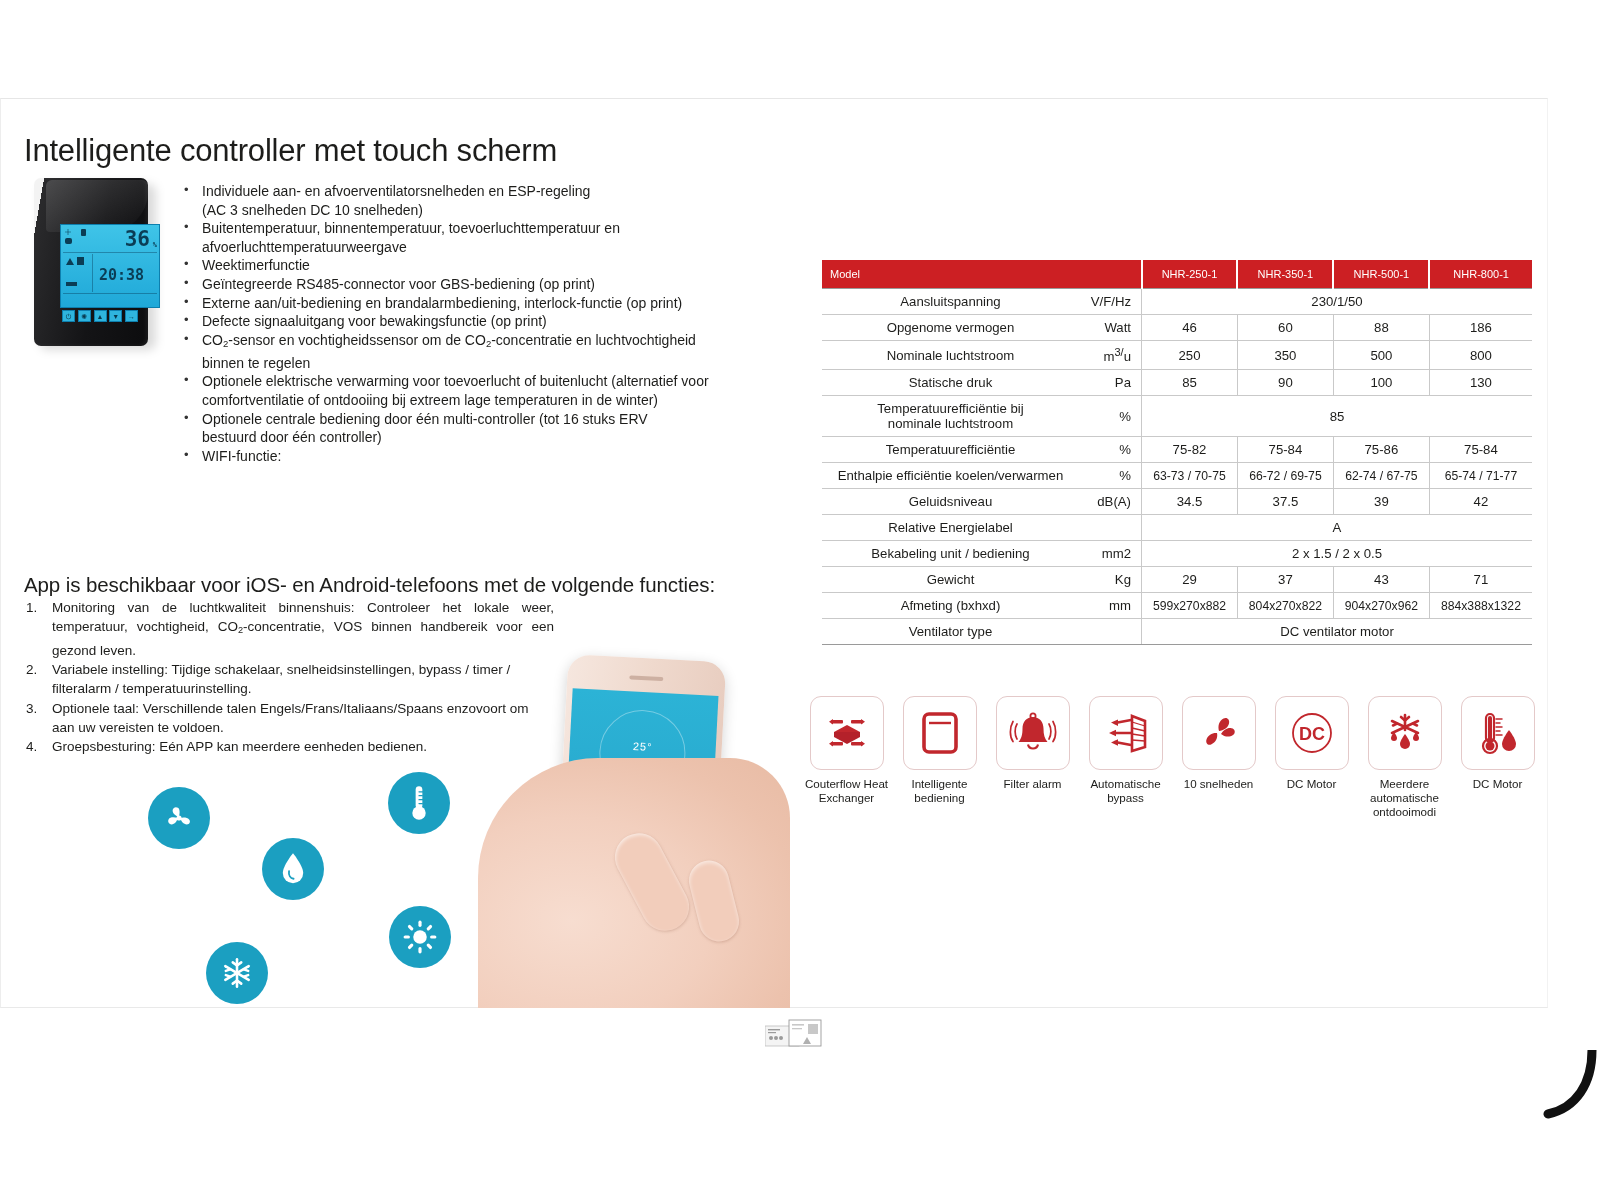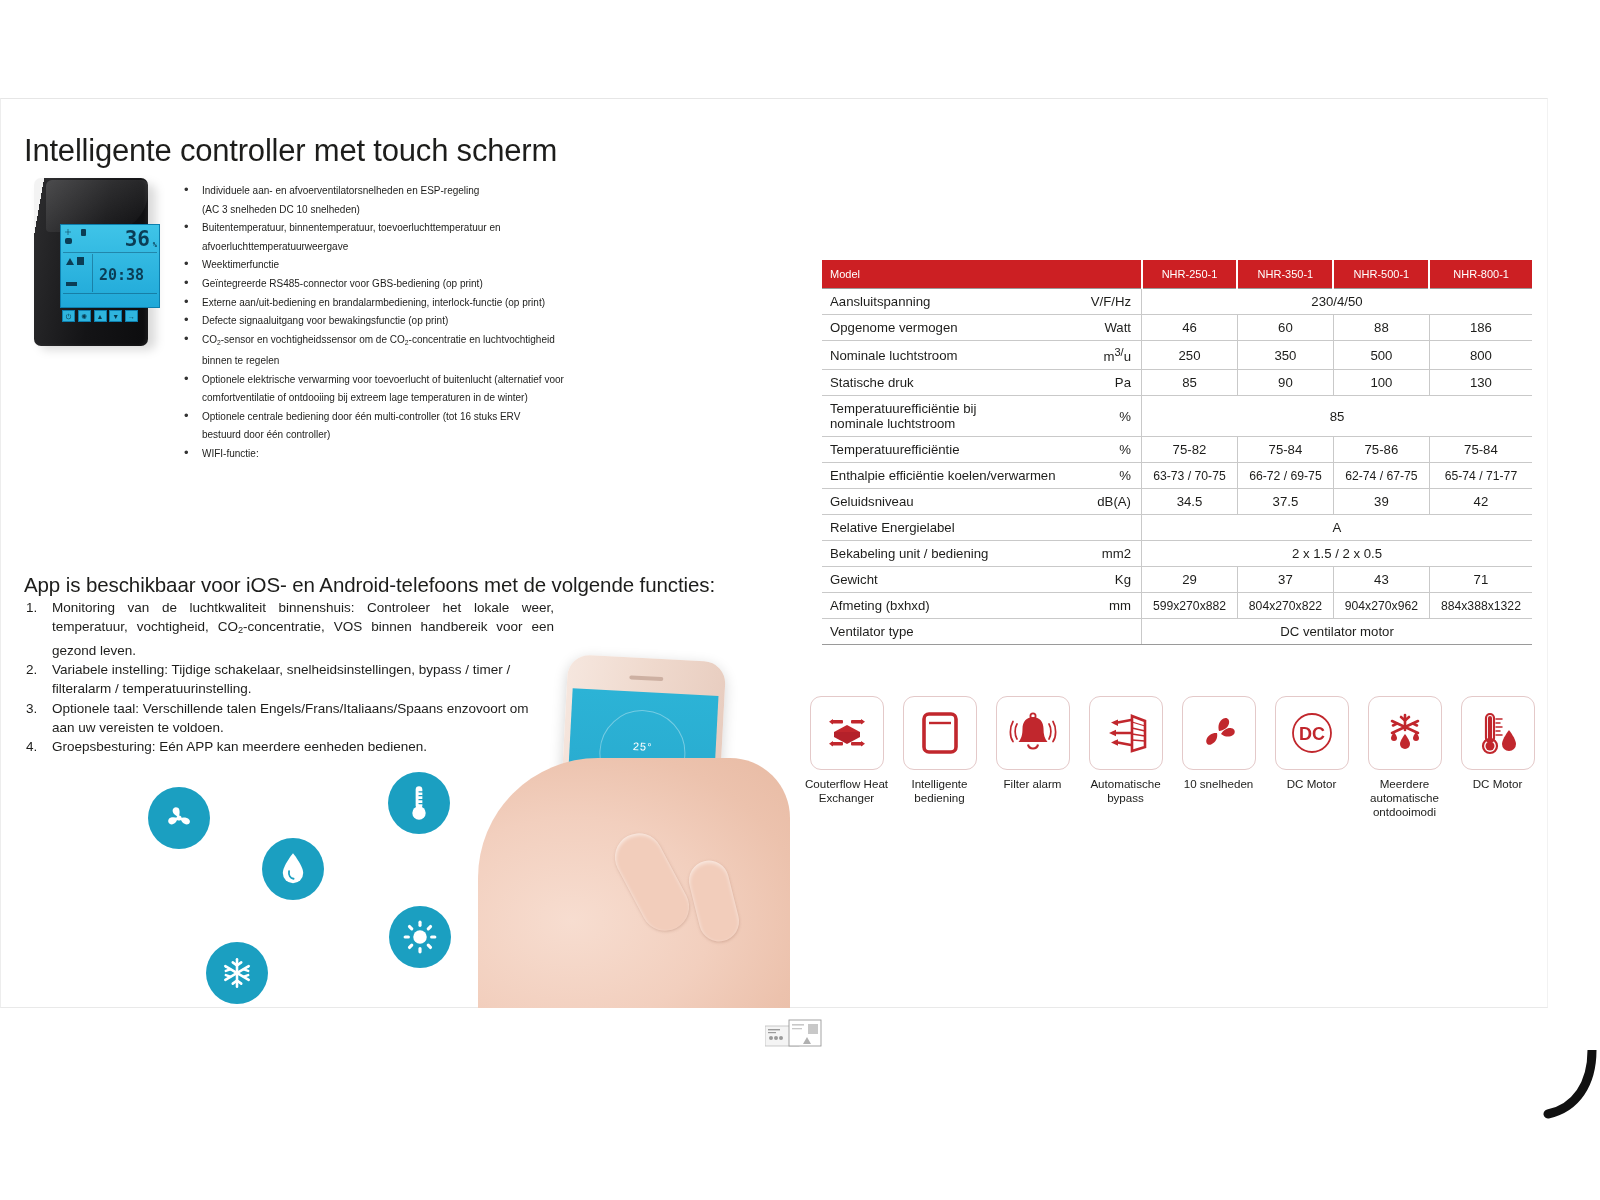--- a/index.html
+++ b/index.html
@@ -73,21 +73,21 @@
     display:flex; gap:2px; align-items:center; justify-content:space-between;
   }
   .dev-btn{
     width:13px; height:12px; background:#2fb4dd; border:1px solid #0d7fae;
     font-size:7px; color:#08384e; text-align:center; line-height:11px;
   }
 
   
   #feature-list{
     position:absolute; left:178px; top:182px; width:586px;
-    font-size:10px; line-height:18.6px; color:#1d1d1b;
+    font-size:14px; line-height:18.6px; color:#1d1d1b;
   }
   #feature-list .bullet{
     position:relative; padding-left:24px; margin-bottom:0px;
   }
   #feature-list .bullet::before{
     content:"•"; position:absolute; left:6px; top:-1px; font-size:13px; color:#333;
   }
   sub{ font-size:.68em; vertical-align:-.25em; }
 
   
@@ -166,21 +166,21 @@
   #spec-table th, #spec-table td{
     border-bottom:1px solid #c9c9c9; padding:5px 8px; vertical-align:middle;
   }
   #spec-table thead th{
     background:#cc1f23; color:#ffffff; border-bottom:none;
     font-weight:400; font-size:11px; padding:8px 8px;
   }
   #spec-table thead th.hdr-model{ text-align:left; }
   #spec-table thead th.hdr-unit{ background:#cc1f23; }
   #spec-table thead th.hdr-col{ border-left:2px solid #ffffff; }
-  #spec-table td.lbl{ text-align:left; white-space:nowrap; }
+  #spec-table td.lbl{ text-align:center; white-space:nowrap; }
   #spec-table td.unit{ text-align:right; white-space:nowrap; padding-right:10px; }
   #spec-table td.val{ text-align:center; border-left:1px solid #c9c9c9; white-space:nowrap; }
   #spec-table td.val.span{ border-left:1px solid #c9c9c9; }
   #spec-table tbody tr:last-child td{ border-bottom:1px solid #9a9a9a; }
   #spec-table tbody tr:first-child td{ border-top:1px solid #9a9a9a; }
   .tight{ font-size:12.2px; }
 
   
   #icon-strip{
     position:absolute; left:800px; top:668px; width:744px;
@@ -371,21 +371,21 @@
       <th class="hdr-col">NHR-250-1</th>
       <th class="hdr-col">NHR-350-1</th>
       <th class="hdr-col">NHR-500-1</th>
       <th class="hdr-col">NHR-800-1</th>
     </tr>
   </thead>
   <tbody>
     <tr>
       <td class="lbl">Aansluitspanning</td>
       <td class="unit">V/F/Hz</td>
-      <td class="val span" colspan="4">230/4/50</td>
+      <td class="val span" colspan="4">230/1/50</td>
     </tr>
     <tr>
       <td class="lbl">Opgenome vermogen</td>
       <td class="unit">Watt</td>
       <td class="val">46</td>
       <td class="val">60</td>
       <td class="val">88</td>
       <td class="val">186</td>
     </tr>
     <tr>

